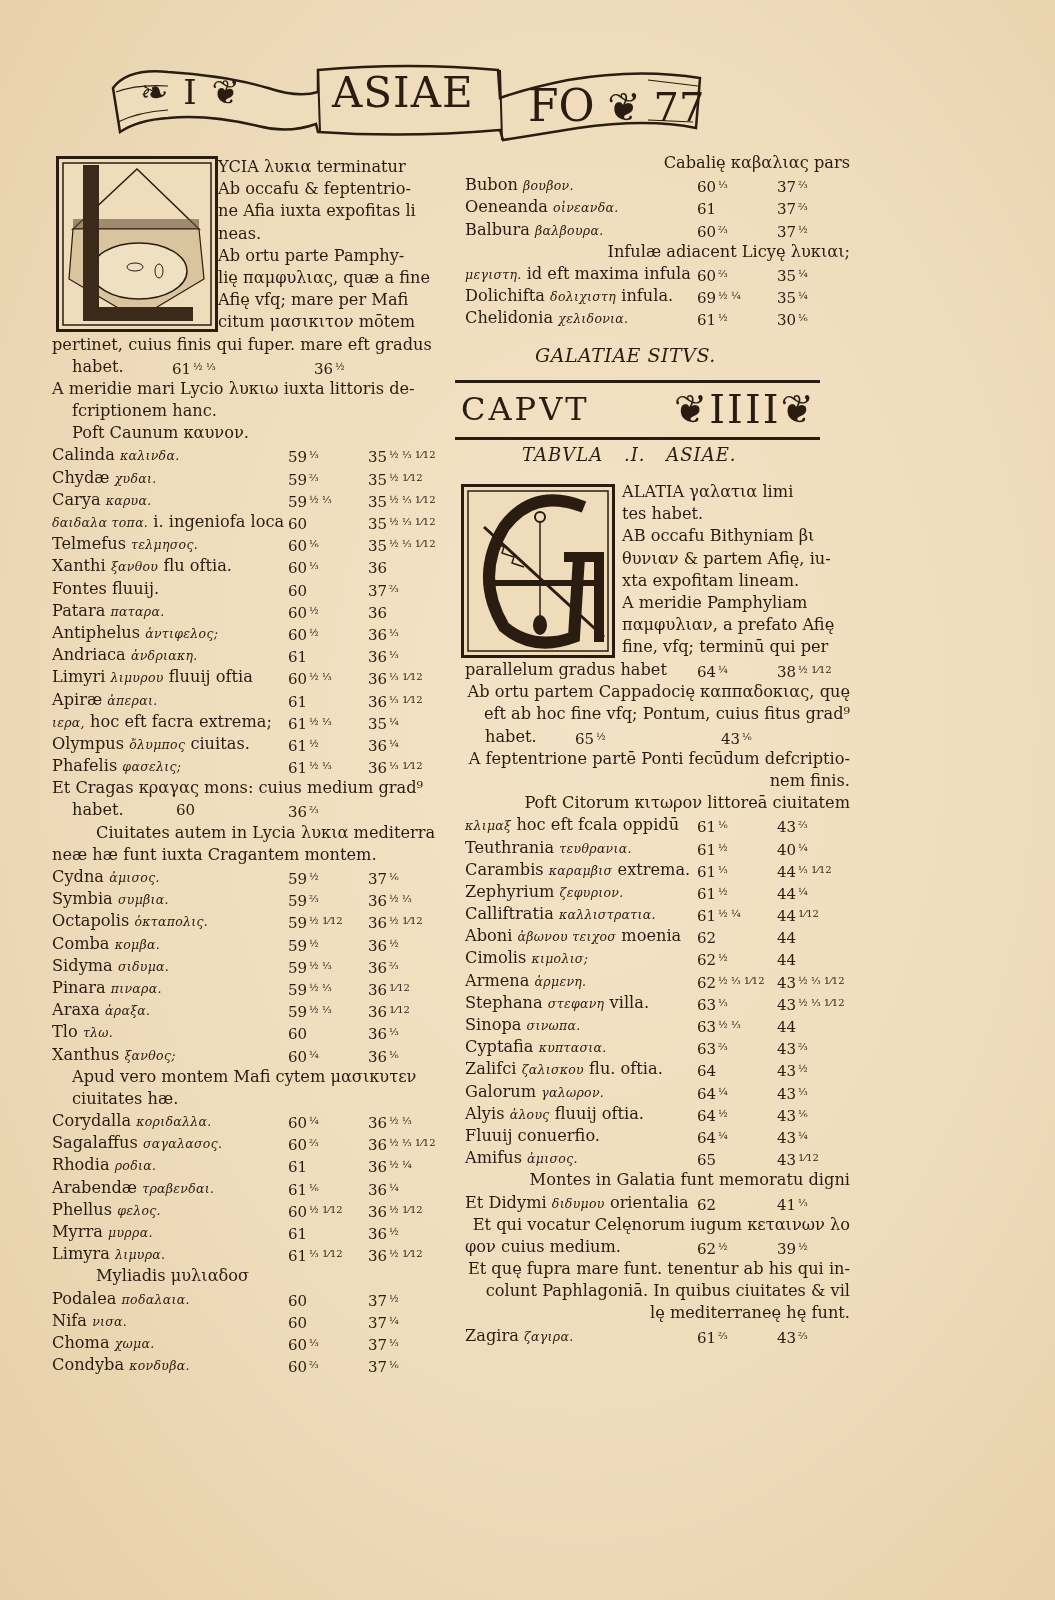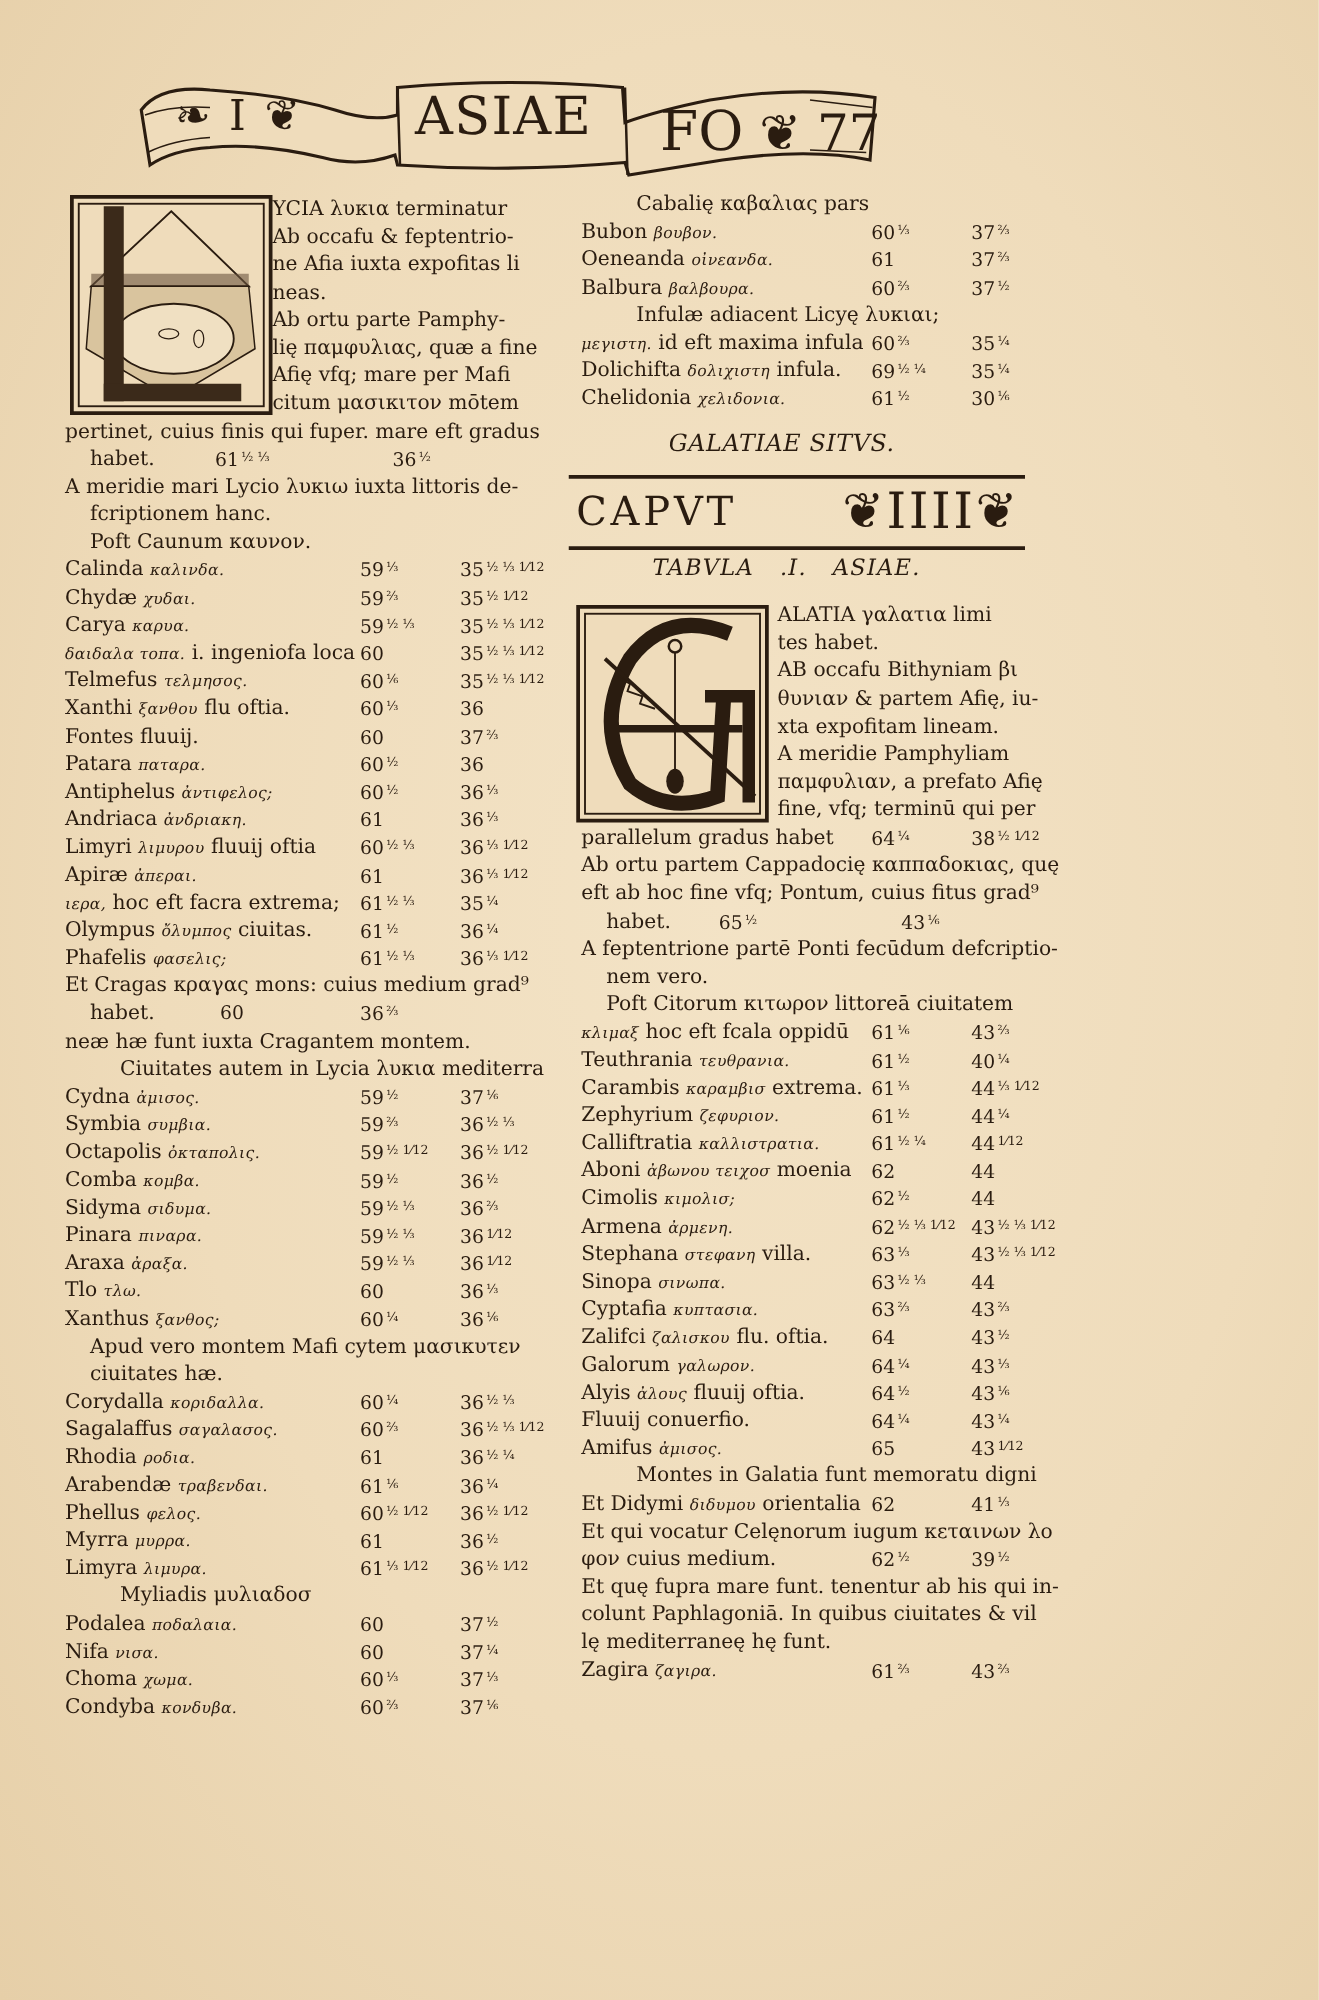--- a/index.html
+++ b/index.html
@@ -11,21 +11,21 @@
   .banner{position:absolute;left:108px;top:58px;width:600px;height:90px;}
   .banner svg{position:absolute;left:0;top:0;}
   .banner .b-text{position:absolute;font-family:"DejaVu Serif",serif;color:#2a1c10;}
   .b-left{left:32px;top:14px;font-size:34px;letter-spacing:2px;}
   .b-mid{left:224px;top:10px;font-size:42px;letter-spacing:1px;}
   .b-right{left:420px;top:22px;font-size:40px;}
   .b-right .fo{font-size:44px;margin-top:18px;}
   
   .col{position:absolute;font-size:16.2px;line-height:22.2px;}
   .col-left{left:52px;top:156px;width:378px;}
-  .col-right{left:465px;top:152px;width:385px;}
+  .col-right{left:465px;top:152px;width:385px;text-align:right;}
   .line{white-space:nowrap;position:relative;height:22.2px;}
   .gr{font-size:12.5px;font-style:italic;letter-spacing:0.3px;}
   .indent{padding-left:44px;}
   .indent2{padding-left:20px;}
   .row{position:relative;height:22.2px;white-space:nowrap;}
   .row .name{position:absolute;left:0;top:0;}
   .row .v1{position:absolute;top:0;font-size:15px;}
   .row .v2{position:absolute;top:0;font-size:15px;}
   .col-left .row .v1{left:236px;}
   .col-left .row .v2{left:316px;}
@@ -170,22 +170,22 @@
           <span class="v1"><span>61</span><span class="frac">½ ⅓</span></span>
           <span class="v2"><span>36</span><span class="frac">⅓ 1⁄12</span></span>
         </div>
       </div>
     <div class="line">Et Cragas κραγας mons: cuius medium grad⁹</div>
     <div class="row">
       <span class="name indent2">habet.</span>
       <span class="v1" style="left:124px"><span>60</span></span>
       <span class="v2" style="left:236px"><span>36</span><span class="frac">⅔</span></span>
     </div>
+    <div class="line indent">Ciuitates autem in Lycia λυκια mediterra</div>
     <div class="line">neæ hæ funt iuxta Cragantem montem.</div>
-    <div class="line indent">Ciuitates autem in Lycia λυκια mediterra</div>
     <div id="L-rows-b">
         <div class="row">
           <span class="name"><span>Cydna</span> <span class="gr">ἀμισος.</span> <span></span></span>
           <span class="v1"><span>59</span><span class="frac">½</span></span>
           <span class="v2"><span>37</span><span class="frac">⅙</span></span>
         </div>
         <div class="row">
           <span class="name"><span>Symbia</span> <span class="gr">συμβια.</span> <span></span></span>
           <span class="v1"><span>59</span><span class="frac">⅔</span></span>
           <span class="v2"><span>36</span><span class="frac">½ ⅓</span></span>
@@ -368,21 +368,21 @@
       <span class="v2"><span>38</span><span class="frac">½ 1⁄12</span></span>
     </div>
     <div class="line">Ab ortu partem Cappadocię καππαδοκιας, quę</div>
     <div class="line">eft ab hoc fine vfq; Pontum, cuius fitus grad⁹</div>
     <div class="row">
       <span class="name indent2">habet.</span>
       <span class="v1" style="left:110px"><span>65</span><span class="frac">½</span></span>
       <span class="v2" style="left:256px"><span>43</span><span class="frac">⅙</span></span>
     </div>
     <div class="line">A feptentrione partē Ponti fecūdum defcriptio-</div>
-    <div class="line indent2">nem vero.</div>
+    <div class="line indent2">nem finis.</div>
     <div class="line indent2">Poft Citorum κιτωρον littoreā ciuitatem</div>
     <div id="R-rows-c">
         <div class="row">
           <span class="name"><span></span> <span class="gr">κλιμαξ</span> <span>hoc eft fcala oppidū</span></span>
           <span class="v1"><span>61</span><span class="frac">⅙</span></span>
           <span class="v2"><span>43</span><span class="frac">⅔</span></span>
         </div>
         <div class="row">
           <span class="name"><span>Teuthrania</span> <span class="gr">τευθρανια.</span> <span></span></span>
           <span class="v1"><span>61</span><span class="frac">½</span></span>

